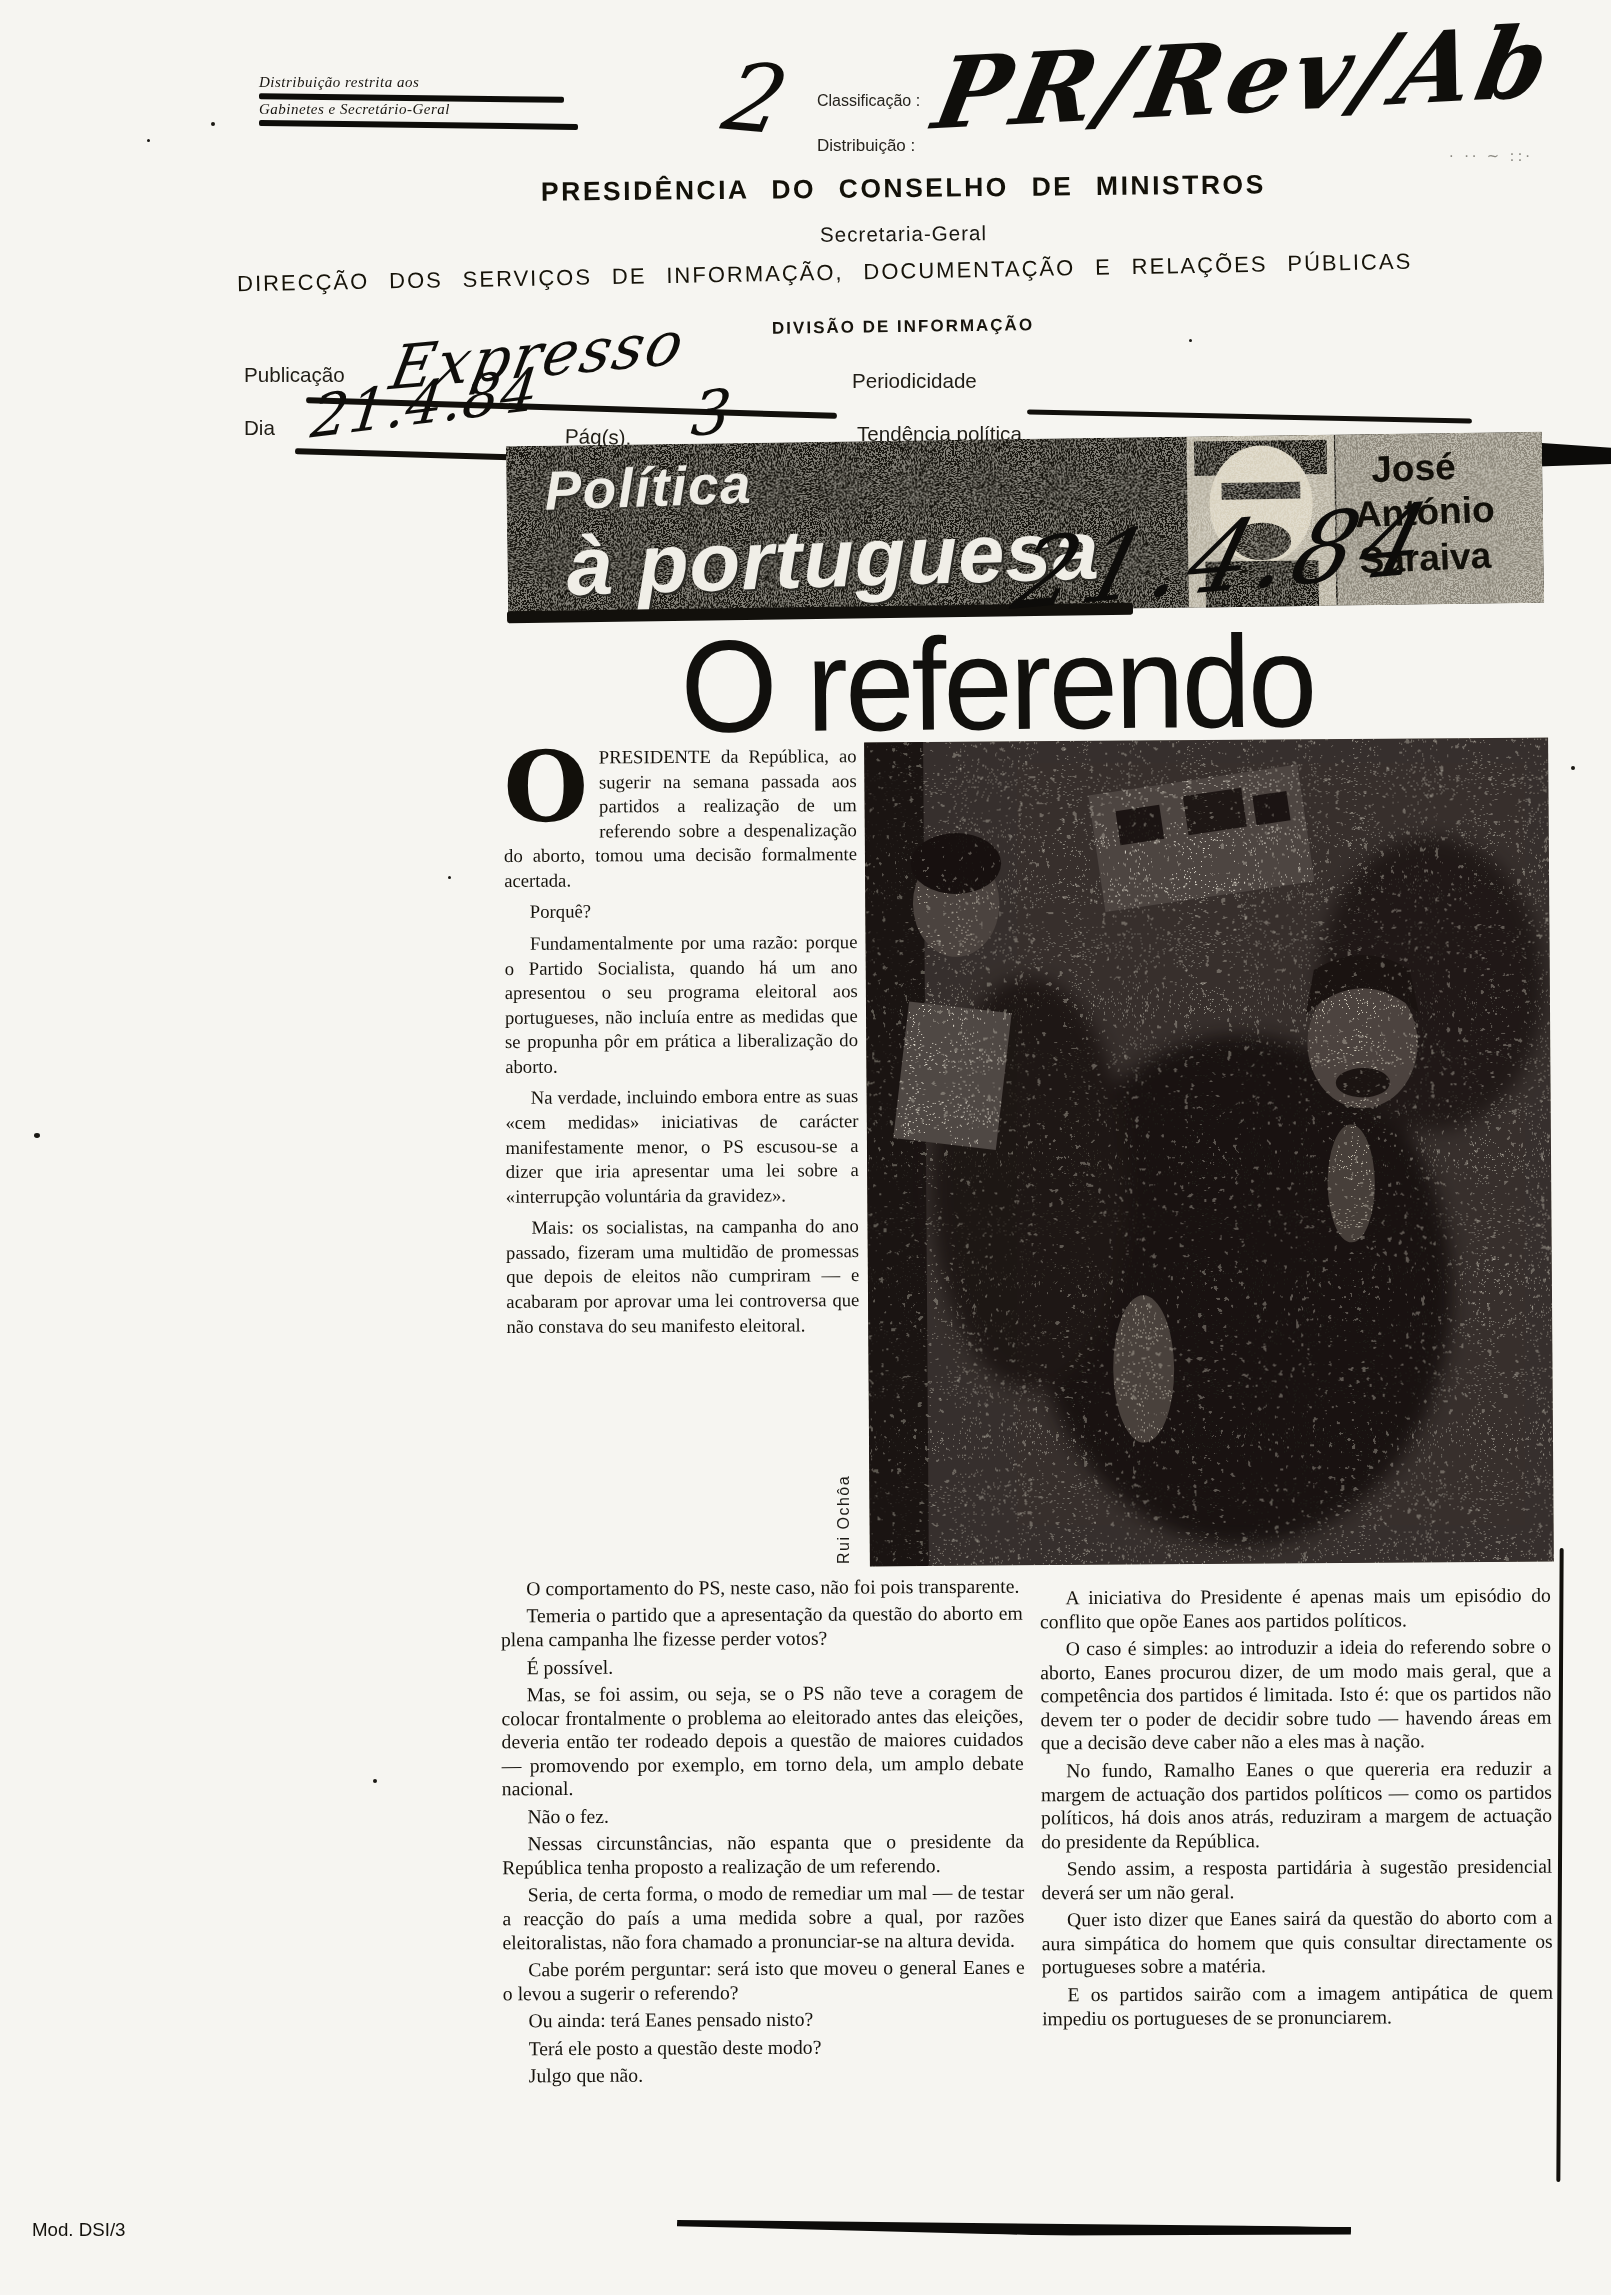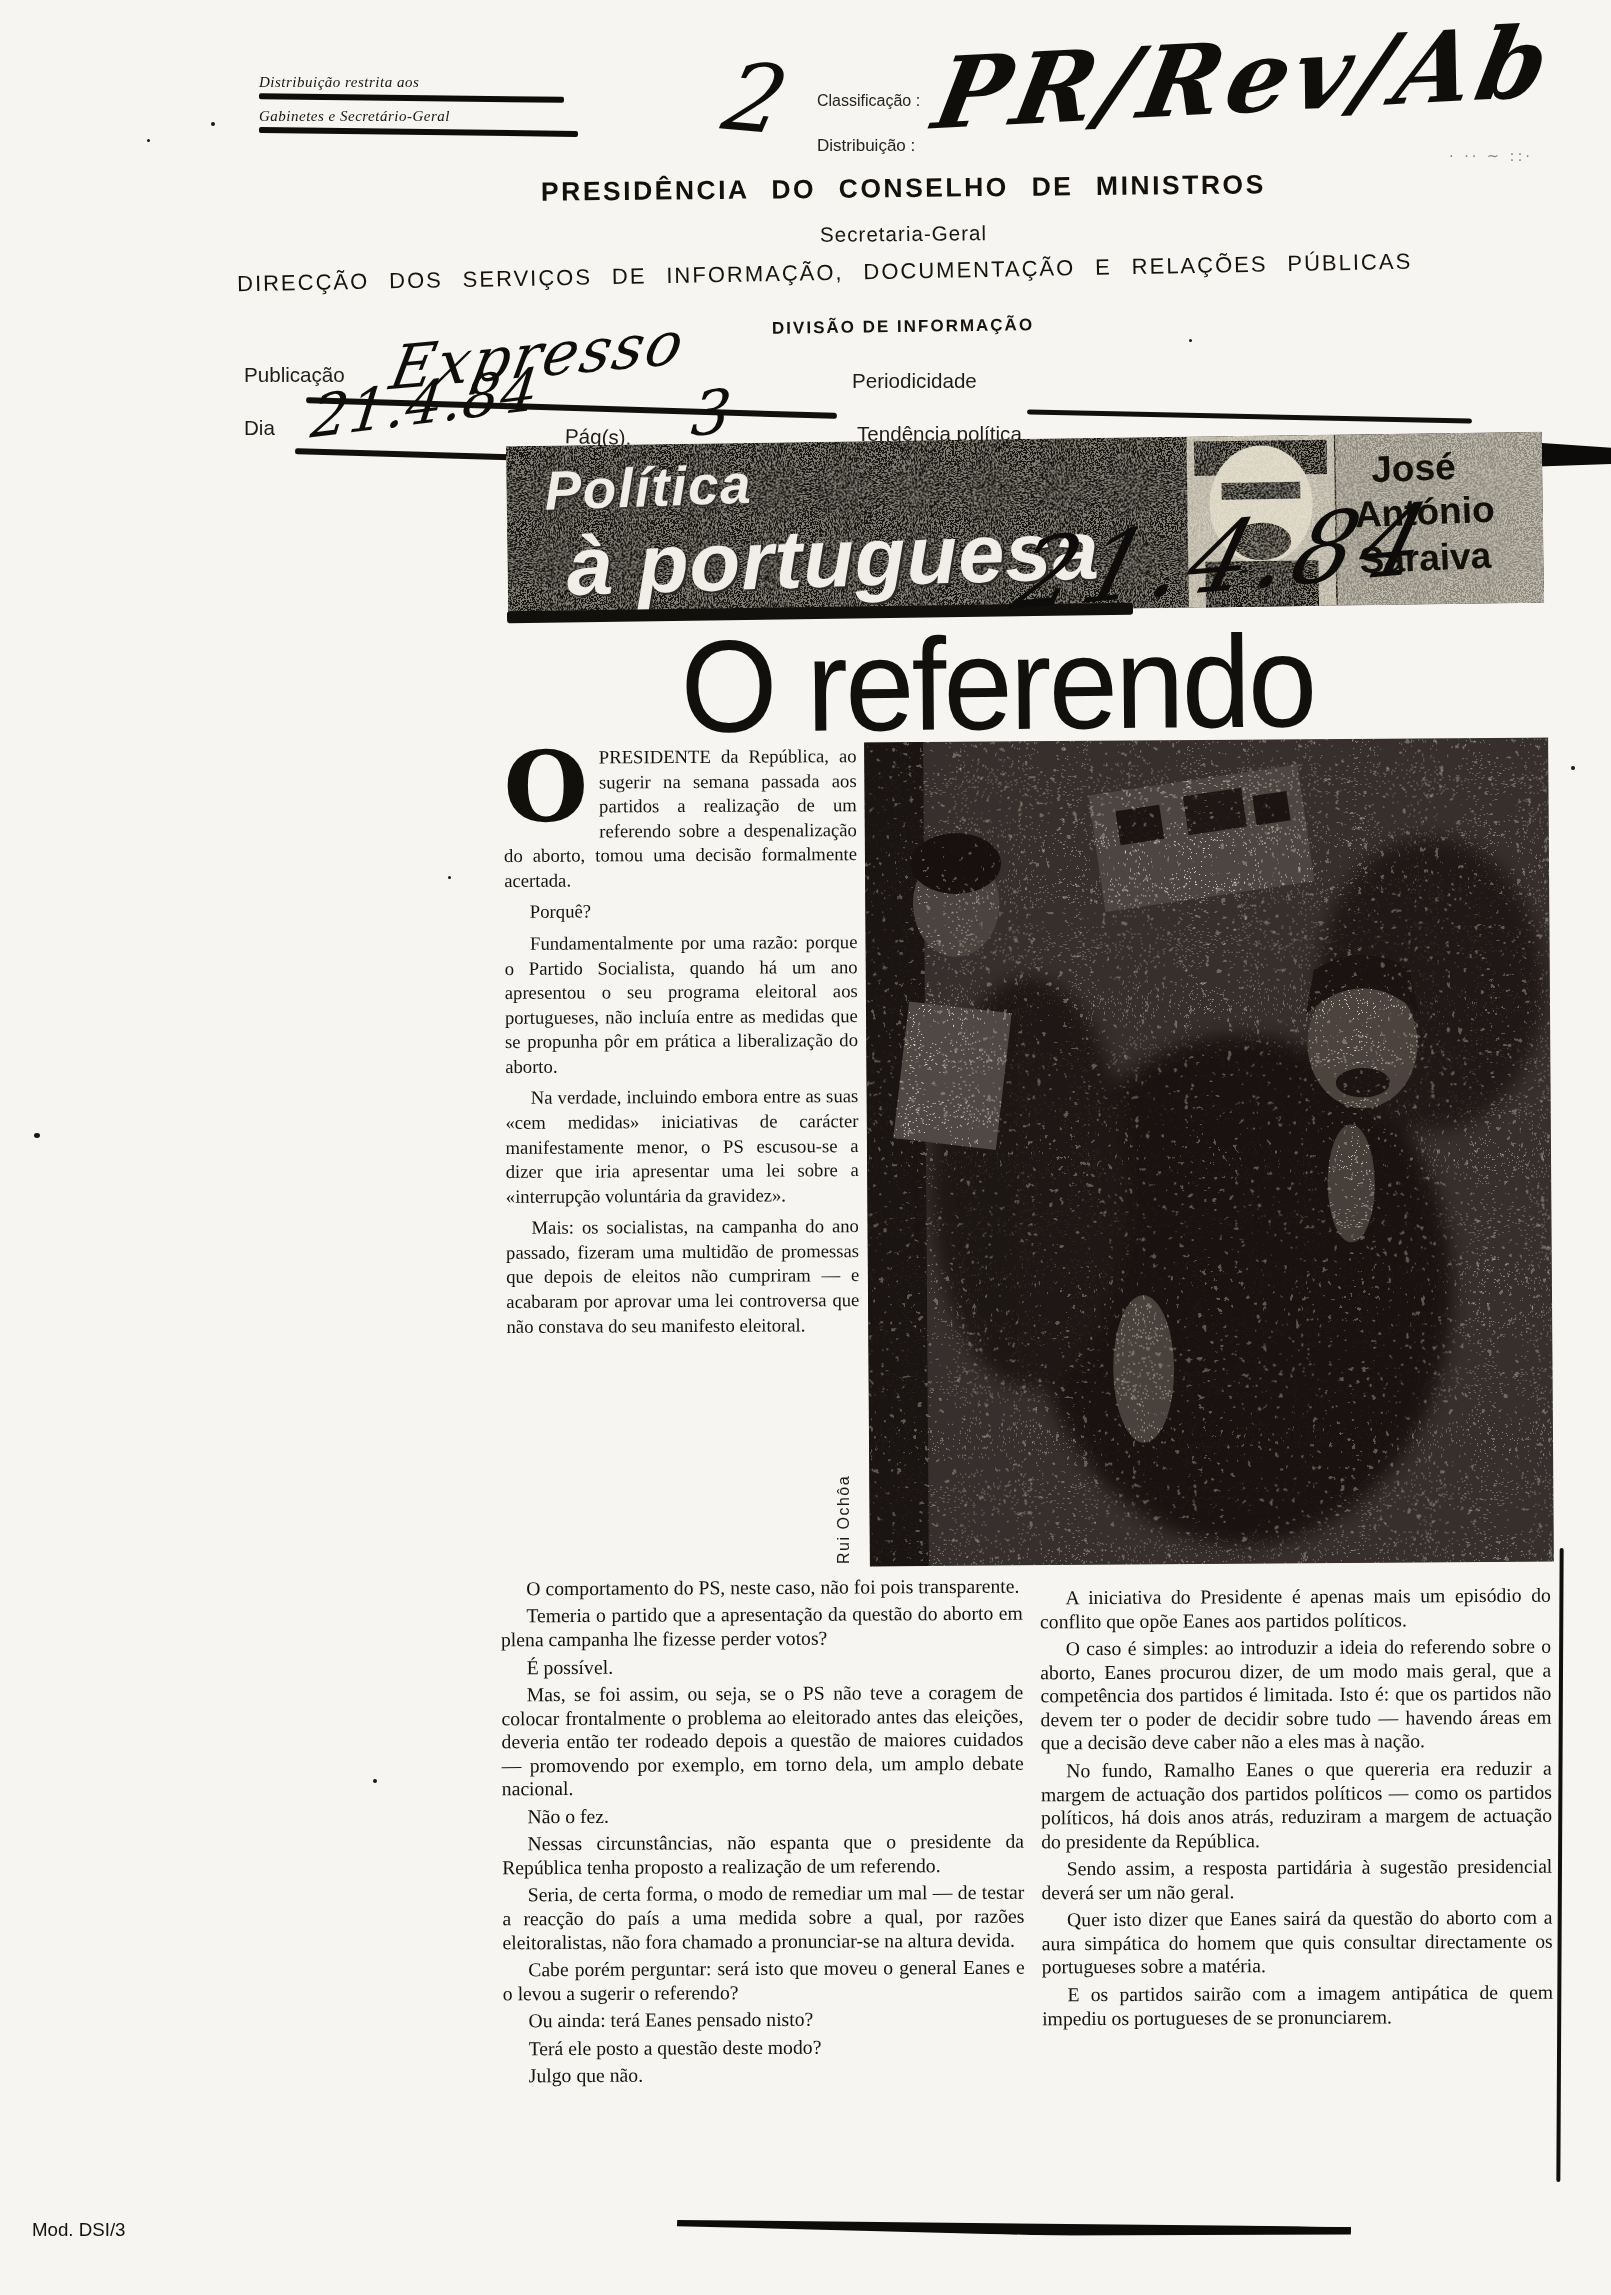--- a/index.html
+++ b/index.html
@@ -59,21 +59,21 @@
   .ghost{position:absolute;color:#8a8880;font-size:14.7px;font-family:"DejaVu Sans",sans-serif;letter-spacing:2.9px;}
 </style>
 </head>
 <body>
 
 <div id="page">
 
   <div class="abs" style="left:259px;top:74px;">
     <div class="stamp-line">Distribuição restrita aos</div>
     <div class="stamp-ul" style="width:305px;"></div>
-    <div class="stamp-line" style="margin-top:7px;font-style:italic;">Gabinetes e Secretário-Geral</div>
+    <div class="stamp-line" style="margin-top:0;font-style:italic;">Gabinetes e Secretário-Geral</div>
     <div class="stamp-ul" style="width:319px;"></div>
   </div>
 
   <div class="abs hand" style="left:726px;top:45px;font-size:93px;transform:skewX(-8deg) rotate(5deg);">2</div>
 
   <div class="abs lbl" style="left:817px;top:92px;font-size:16px;">Classificação :</div>
   <div class="abs hand" style="left:936px;top:19.7px;font-size:98px;font-weight:bold;letter-spacing:4.9px;transform:rotate(-3deg) skewX(-14deg);">PR/Rev/Ab</div>
   <div class="abs lbl" style="left:817px;top:136px;font-size:17px;">Distribuição :</div>
 
   <div class="abs" style="left:260px;top:173px;width:1287px;text-align:center;">

